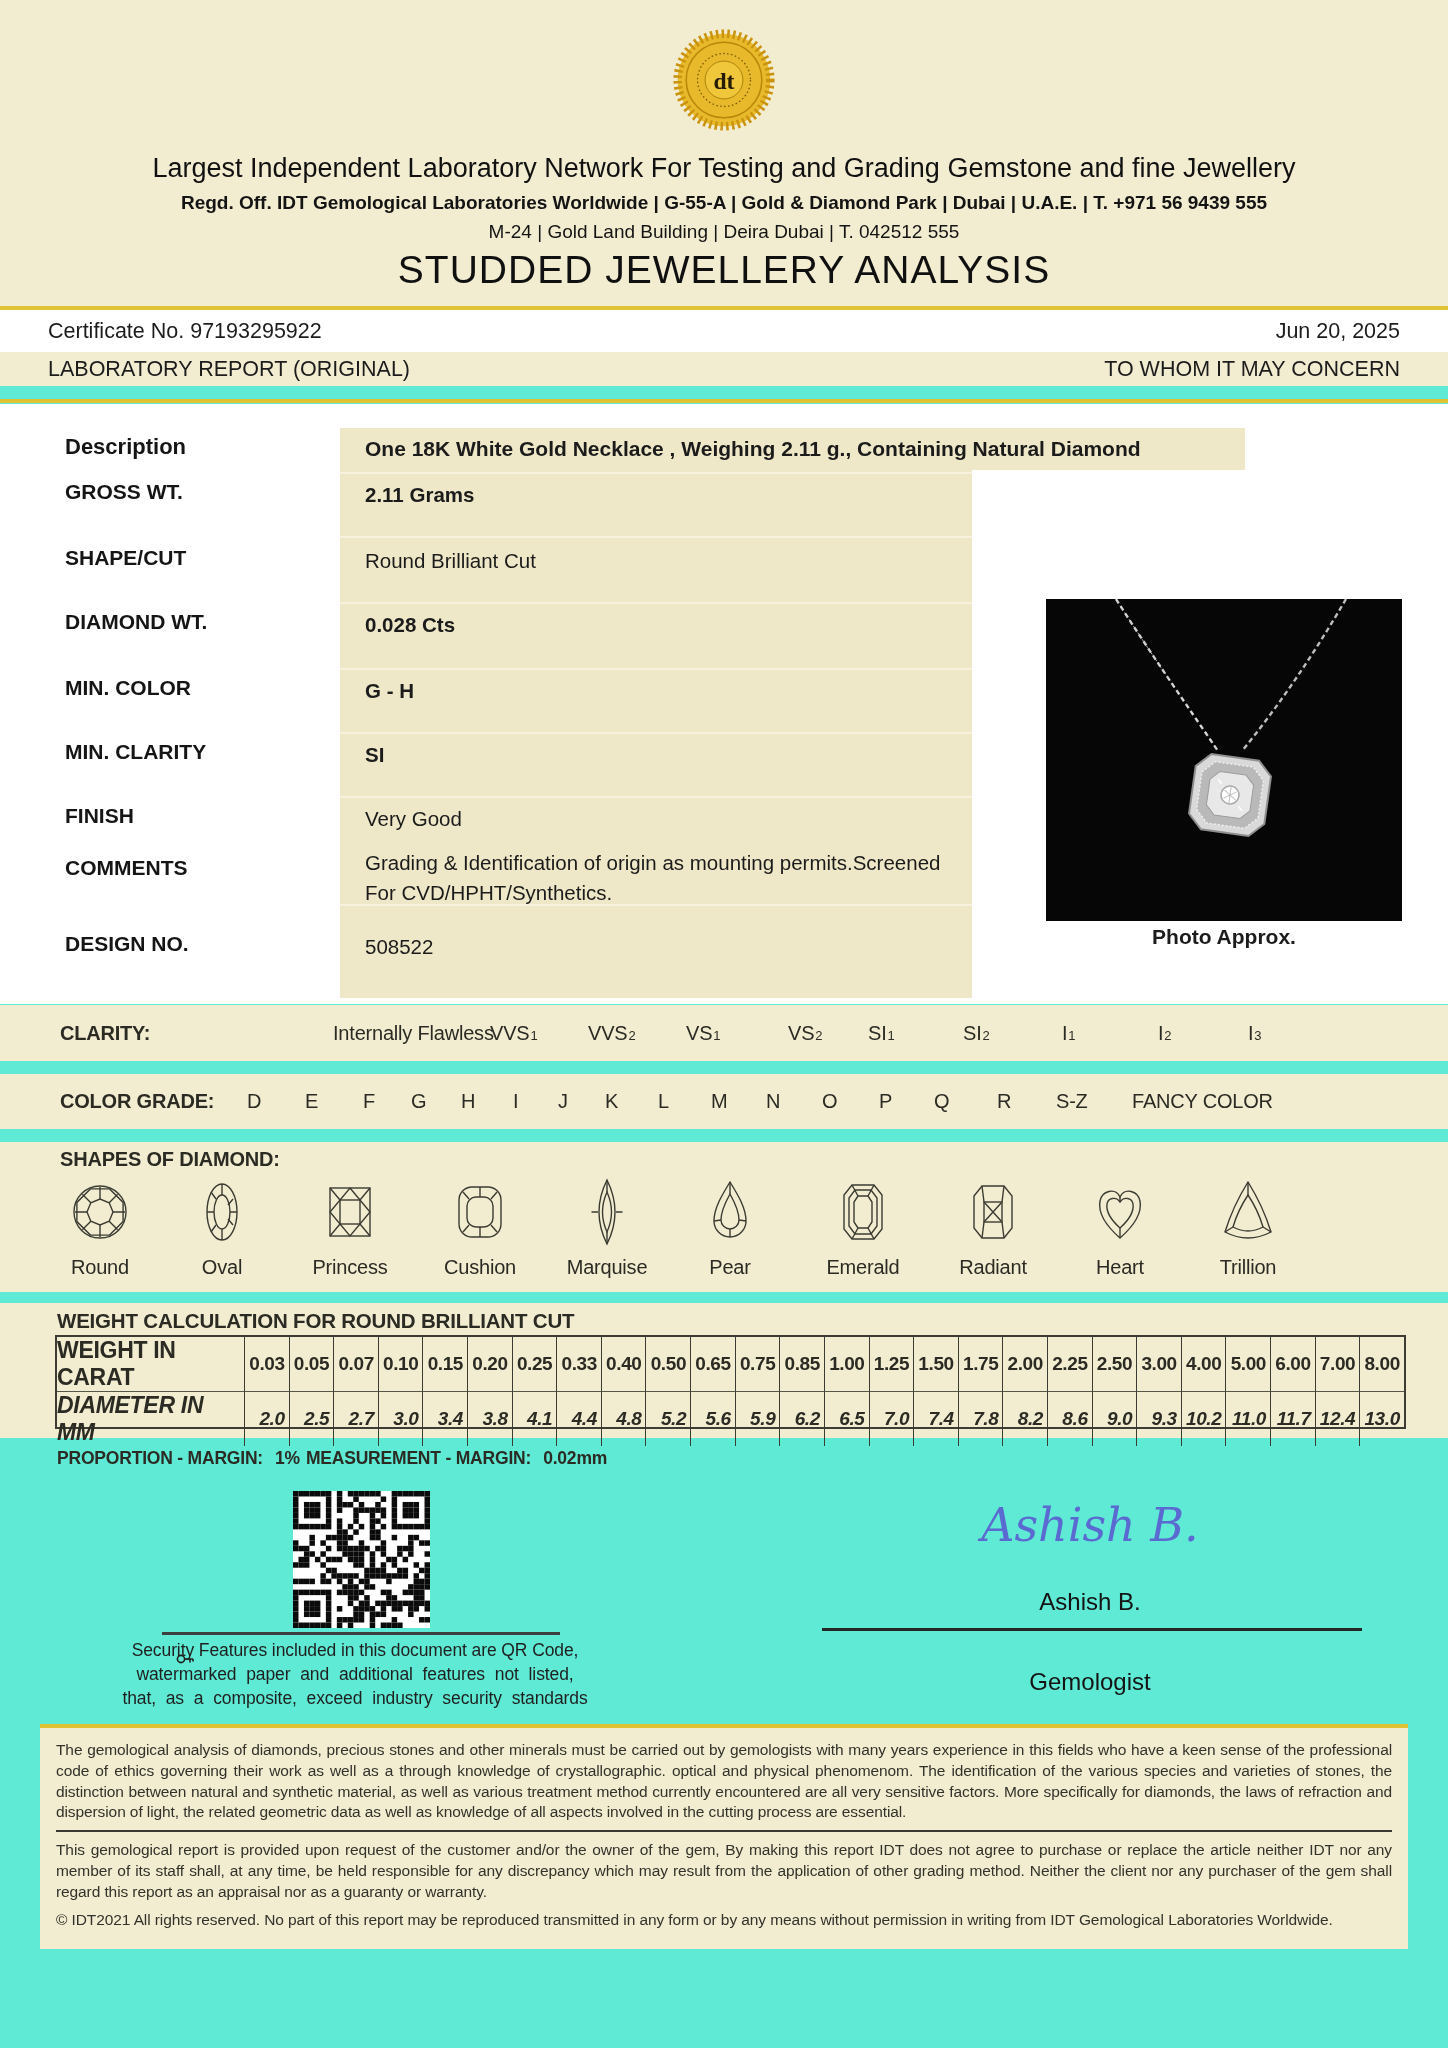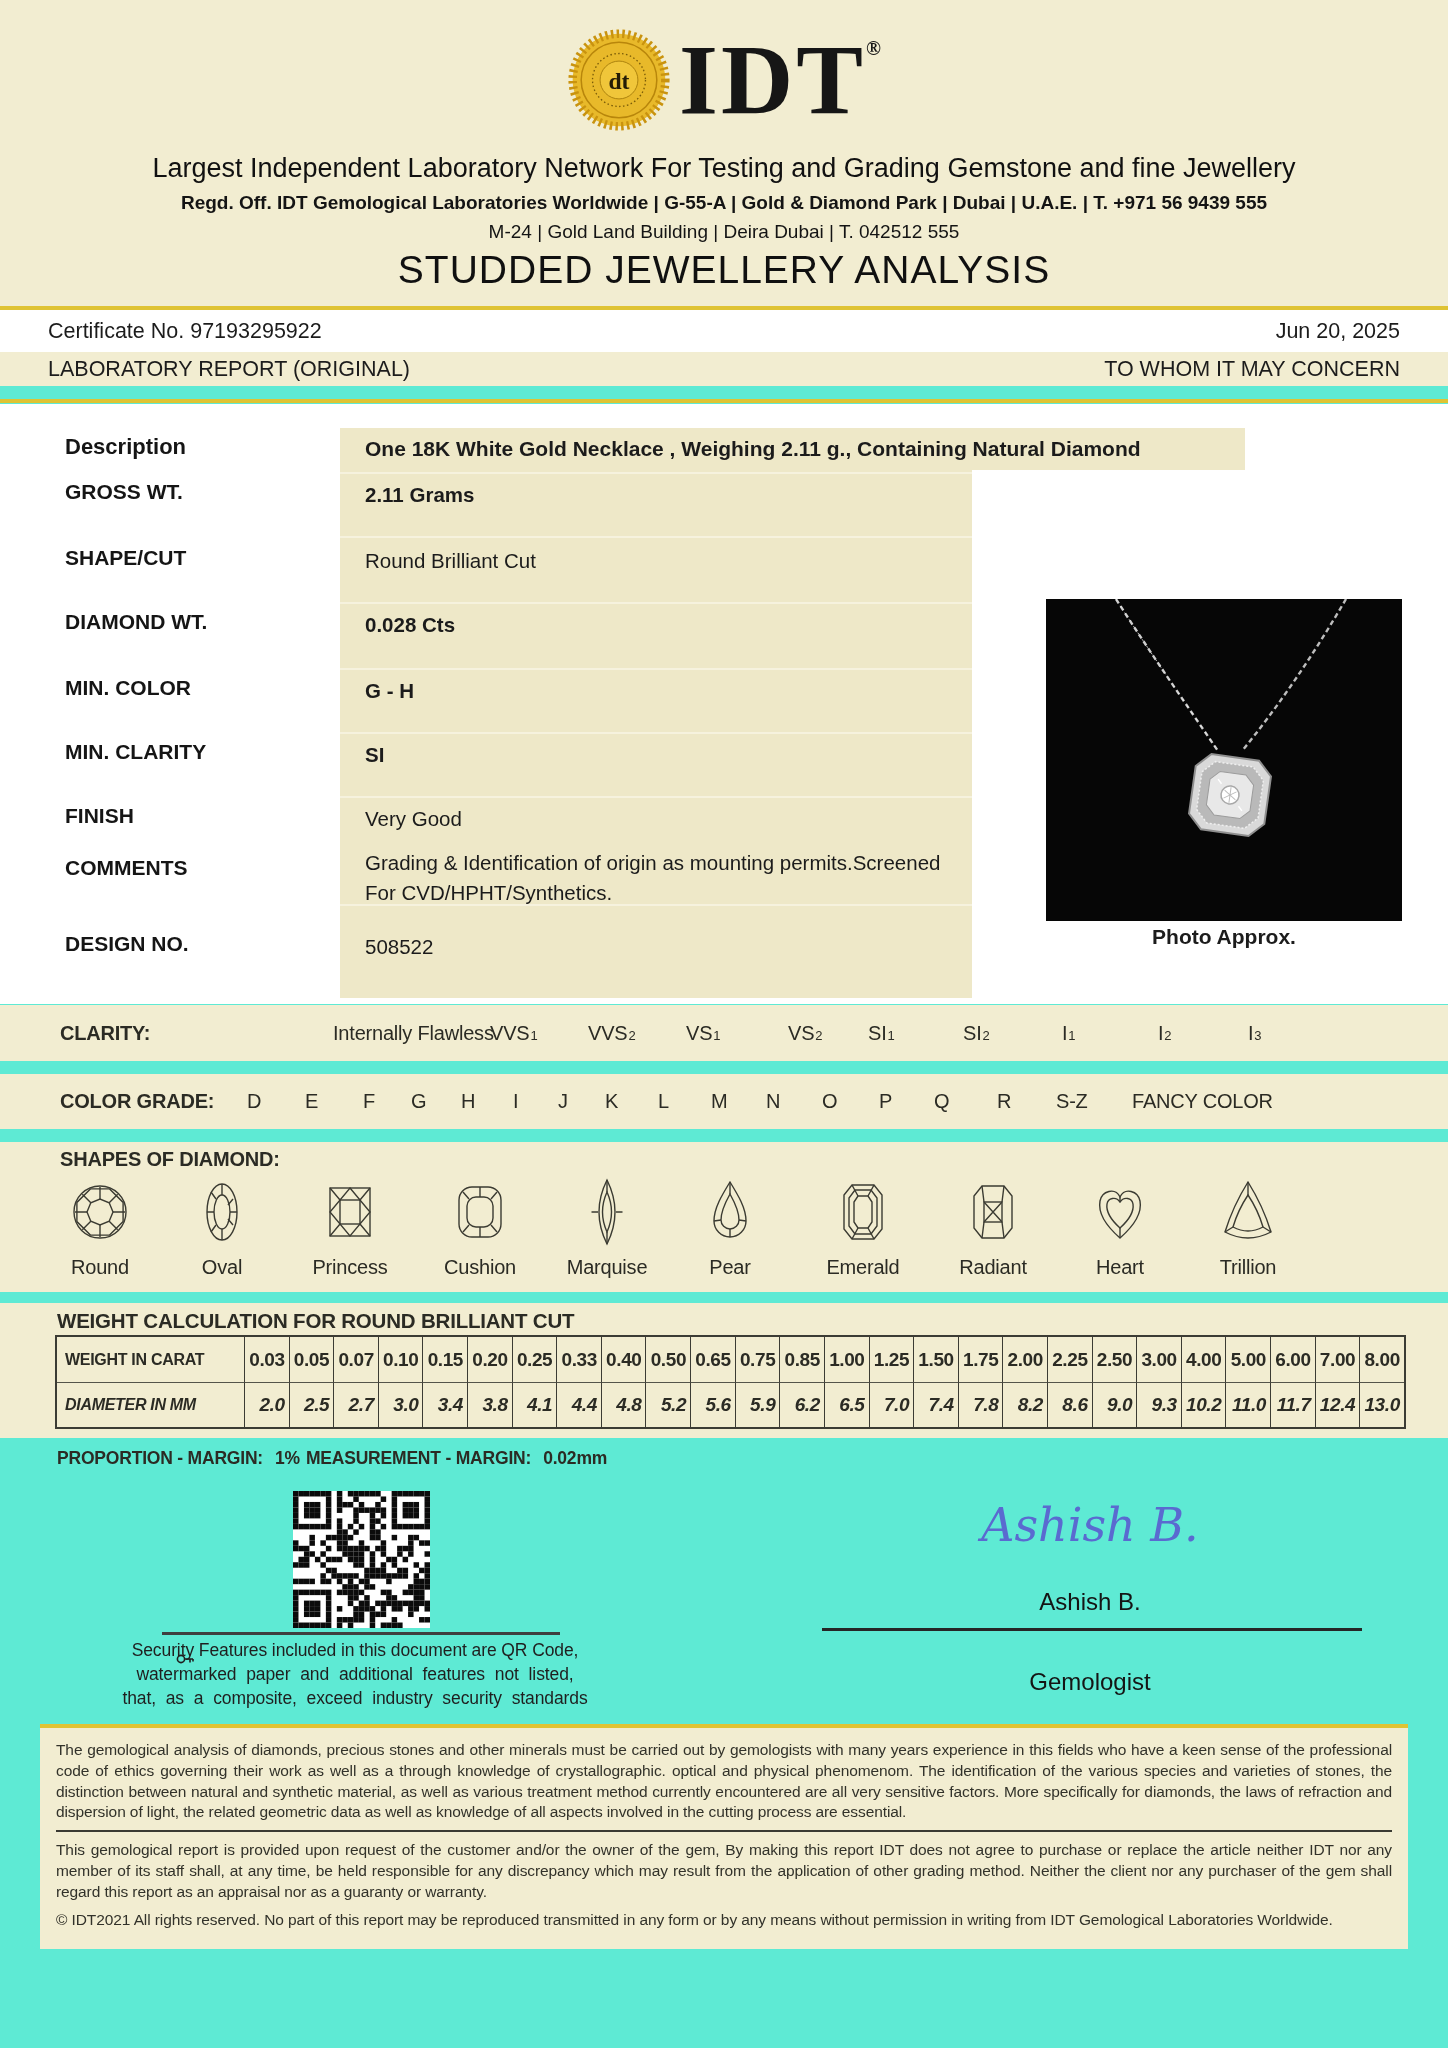--- a/index.html
+++ b/index.html
@@ -40,22 +40,22 @@
   
   .shape-item{position:absolute;top:30px;width:120px;text-align:center;}
   .shape-item svg{display:block;margin:0 auto;}
   .shape-name{margin-top:4px;font-size:20px;letter-spacing:-0.2px;color:#2b2b24;}
   
   .wt-title{position:absolute;left:57px;top:6px;font-size:20.5px;font-weight:600;letter-spacing:-0.2px;color:#2b2b24;}
   .wt-table{position:absolute;left:55px;top:32px;width:1351px;height:94px;border:2px solid #3c3c34;
             display:flex;flex-direction:column;box-sizing:border-box;}
   .wt-row{display:flex;flex:1;}
   .wt-row.second .wt-cell,.wt-row.second .wt-rowlabel{border-top:1px solid #55554a;font-style:italic;}
-  .wt-rowlabel{width:188px;flex:none;display:flex;align-items:center;padding-left:8px;box-sizing:border-box;
-               font-size:16px;font-weight:600;letter-spacing:-0.3px;color:#2b2b24;border-right:1px solid #3c3c34;text-align:center;}
+  .wt-rowlabel{width:188px;flex:none;display:flex;align-items:center;padding-left:0;box-sizing:border-box;
+               font-size:23px;font-weight:600;letter-spacing:-0.3px;color:#2b2b24;border-right:1px solid #3c3c34;}
   .wt-cell{flex:1;display:flex;align-items:center;justify-content:flex-end;padding-right:4px;box-sizing:border-box;
            font-size:19px;font-weight:600;letter-spacing:-0.4px;color:#2b2b24;border-right:1px solid #3c3c34;}
   .wt-cell:last-child{border-right:none;}
   
   .margins-line{position:absolute;left:57px;top:1448px;font-size:17.5px;font-weight:600;
                 letter-spacing:-0.2px;color:#2b2b24;}
   .margins-line span{margin-right:12px;}
   
   .qr{position:absolute;left:293px;top:1491px;}
   .qr-line{position:absolute;left:162px;top:1632px;width:398px;height:2.5px;background:#3f3f3f;}
@@ -85,21 +85,20 @@
   <div class="header">
     <div class="logo-row">
       <svg width="104" height="104" viewBox="0 0 110 110">
         <circle cx="55" cy="55" r="49" fill="#e8b92a"></circle>
         <circle cx="55" cy="55" r="49" fill="none" stroke="#c9930f" stroke-width="9" stroke-dasharray="2.6 3.4"></circle>
         <circle cx="55" cy="55" r="40" fill="none" stroke="#b8860b" stroke-width="1.6"></circle>
         <circle cx="55" cy="55" r="28" fill="none" stroke="#7a5c08" stroke-width="1.4" stroke-dasharray="1.6 2.6"></circle>
         <circle cx="55" cy="55" r="20" fill="#f0c63a" stroke="#a87f0c" stroke-width="1"></circle>
         <text x="55" y="64" font-family="Liberation Serif, serif" font-size="25" font-weight="bold" text-anchor="middle" fill="#241c05">dt</text>
       </svg>
-      <div class="brand"><span>IDT</span><sup>®</sup></div>
     </div>
     <div class="tagline">Largest Independent Laboratory Network For Testing and Grading Gemstone and fine Jewellery</div>
     <div class="addr1">Regd. Off. IDT Gemological Laboratories Worldwide | G-55-A | Gold &amp; Diamond Park | Dubai | U.A.E. | T. +971 56 9439 555</div>
     <div class="addr2">M-24 | Gold Land Building | Deira Dubai | T. 042512 555</div>
     <div class="report-title">STUDDED JEWELLERY ANALYSIS</div>
   </div>
 
   <div class="goldline" style="top:306px;"></div>
 
   <div class="band" style="top:310px;height:42px;background:#fff;">

